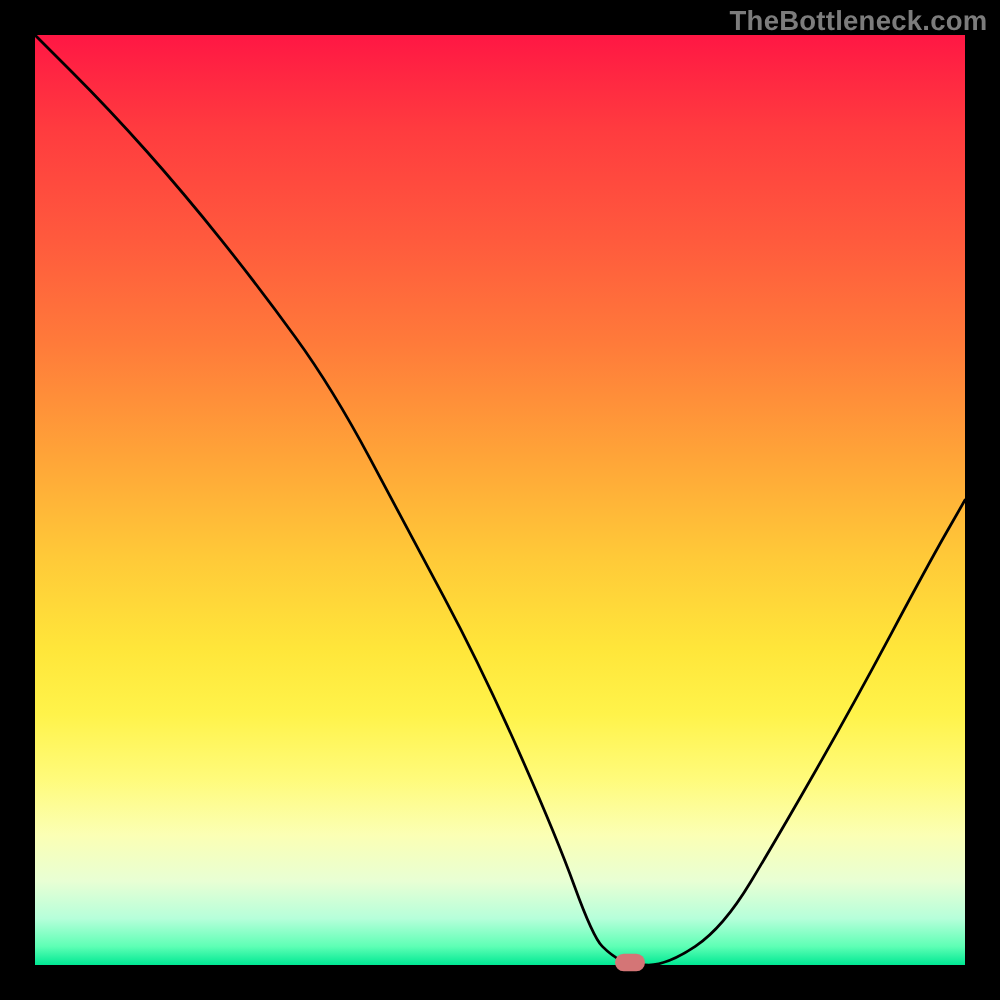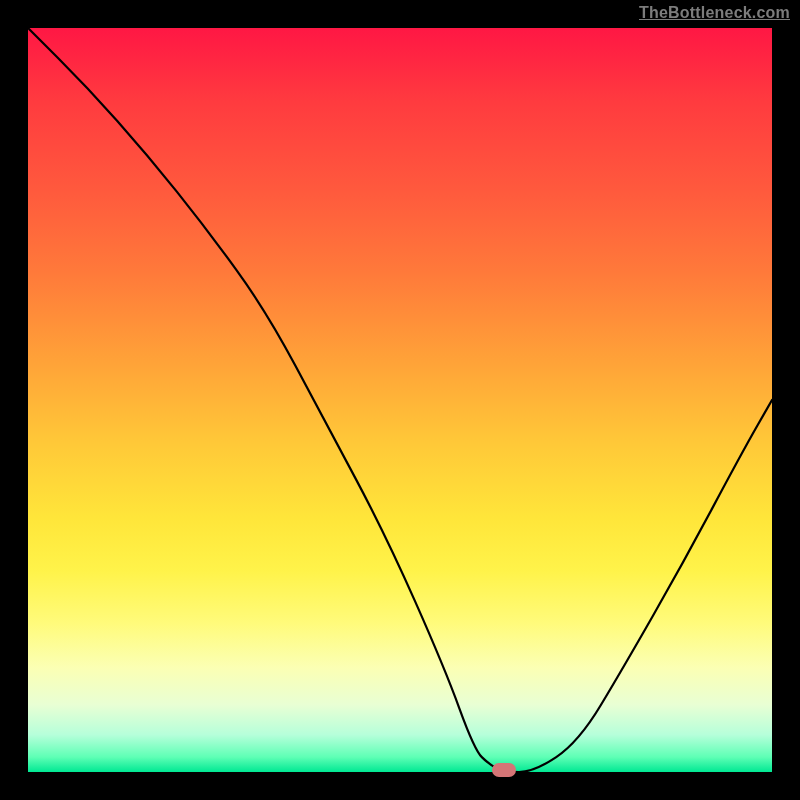--- a/index.html
+++ b/index.html
@@ -38,26 +38,25 @@
       #b6ffda 95%,
       #5effb5 98%,
       #00e893 100%
     );
   }
   .watermark {
     position: absolute;
     top: 4px;
     right: 10px;
     font-family: Arial, Helvetica, sans-serif;
-    font-size: 16px;
+    font-size: 22px;
     font-weight: 600;
     color: #7c7c7c;
     letter-spacing: 0.2px;
     user-select: none;
-    text-decoration: underline;
   }
   svg.curve {
     position: absolute;
     left: 0;
     top: 0;
     width: 744px;
     height: 744px;
     display: block;
   }
   .curve path {

